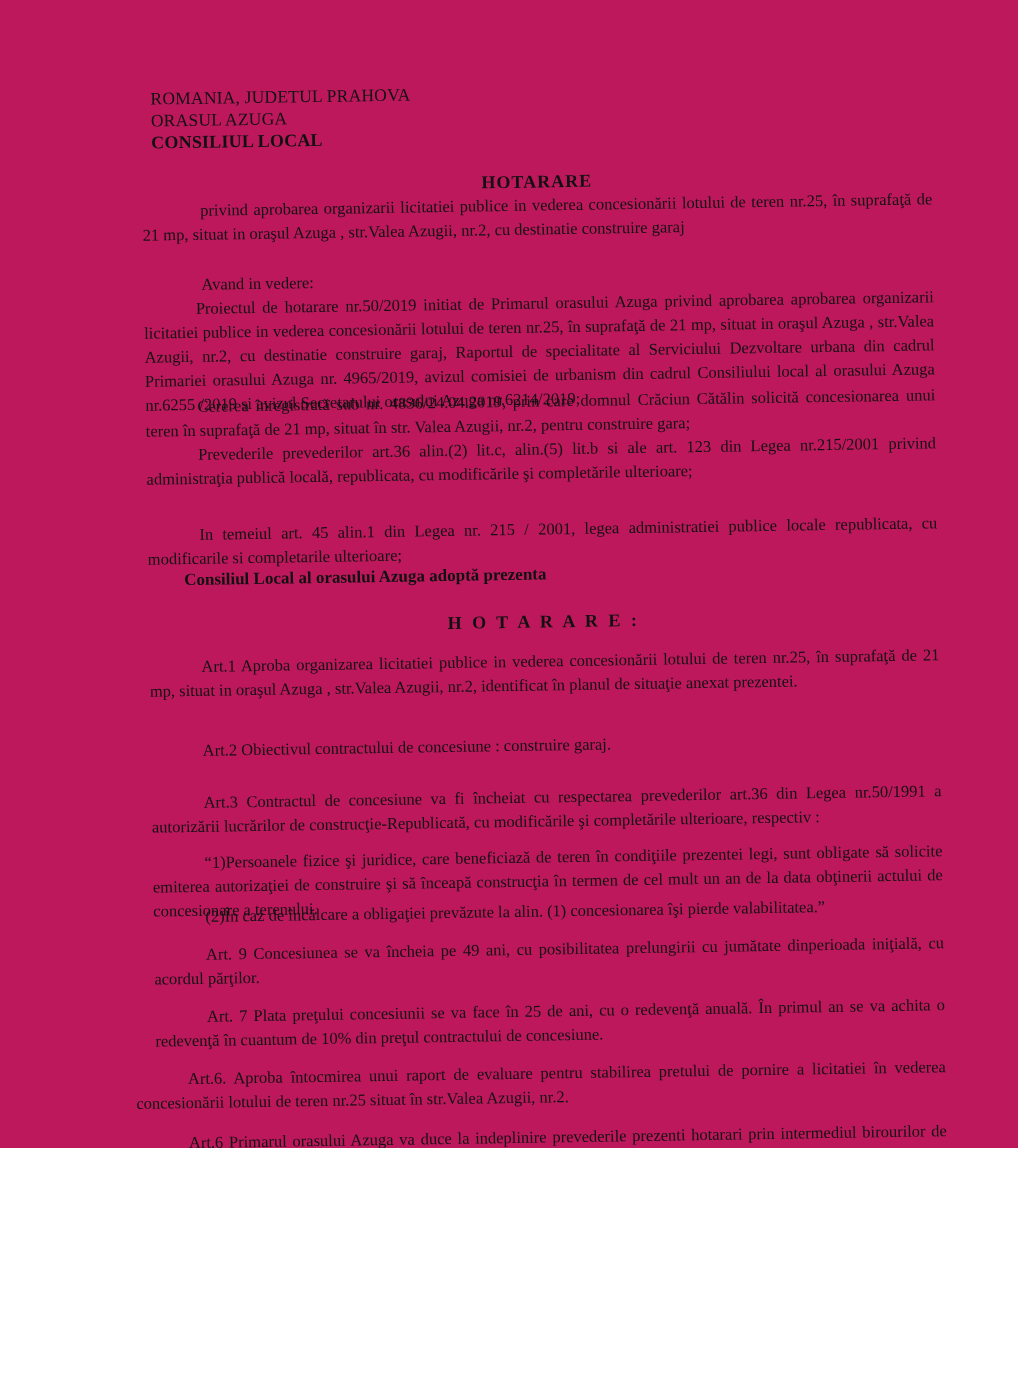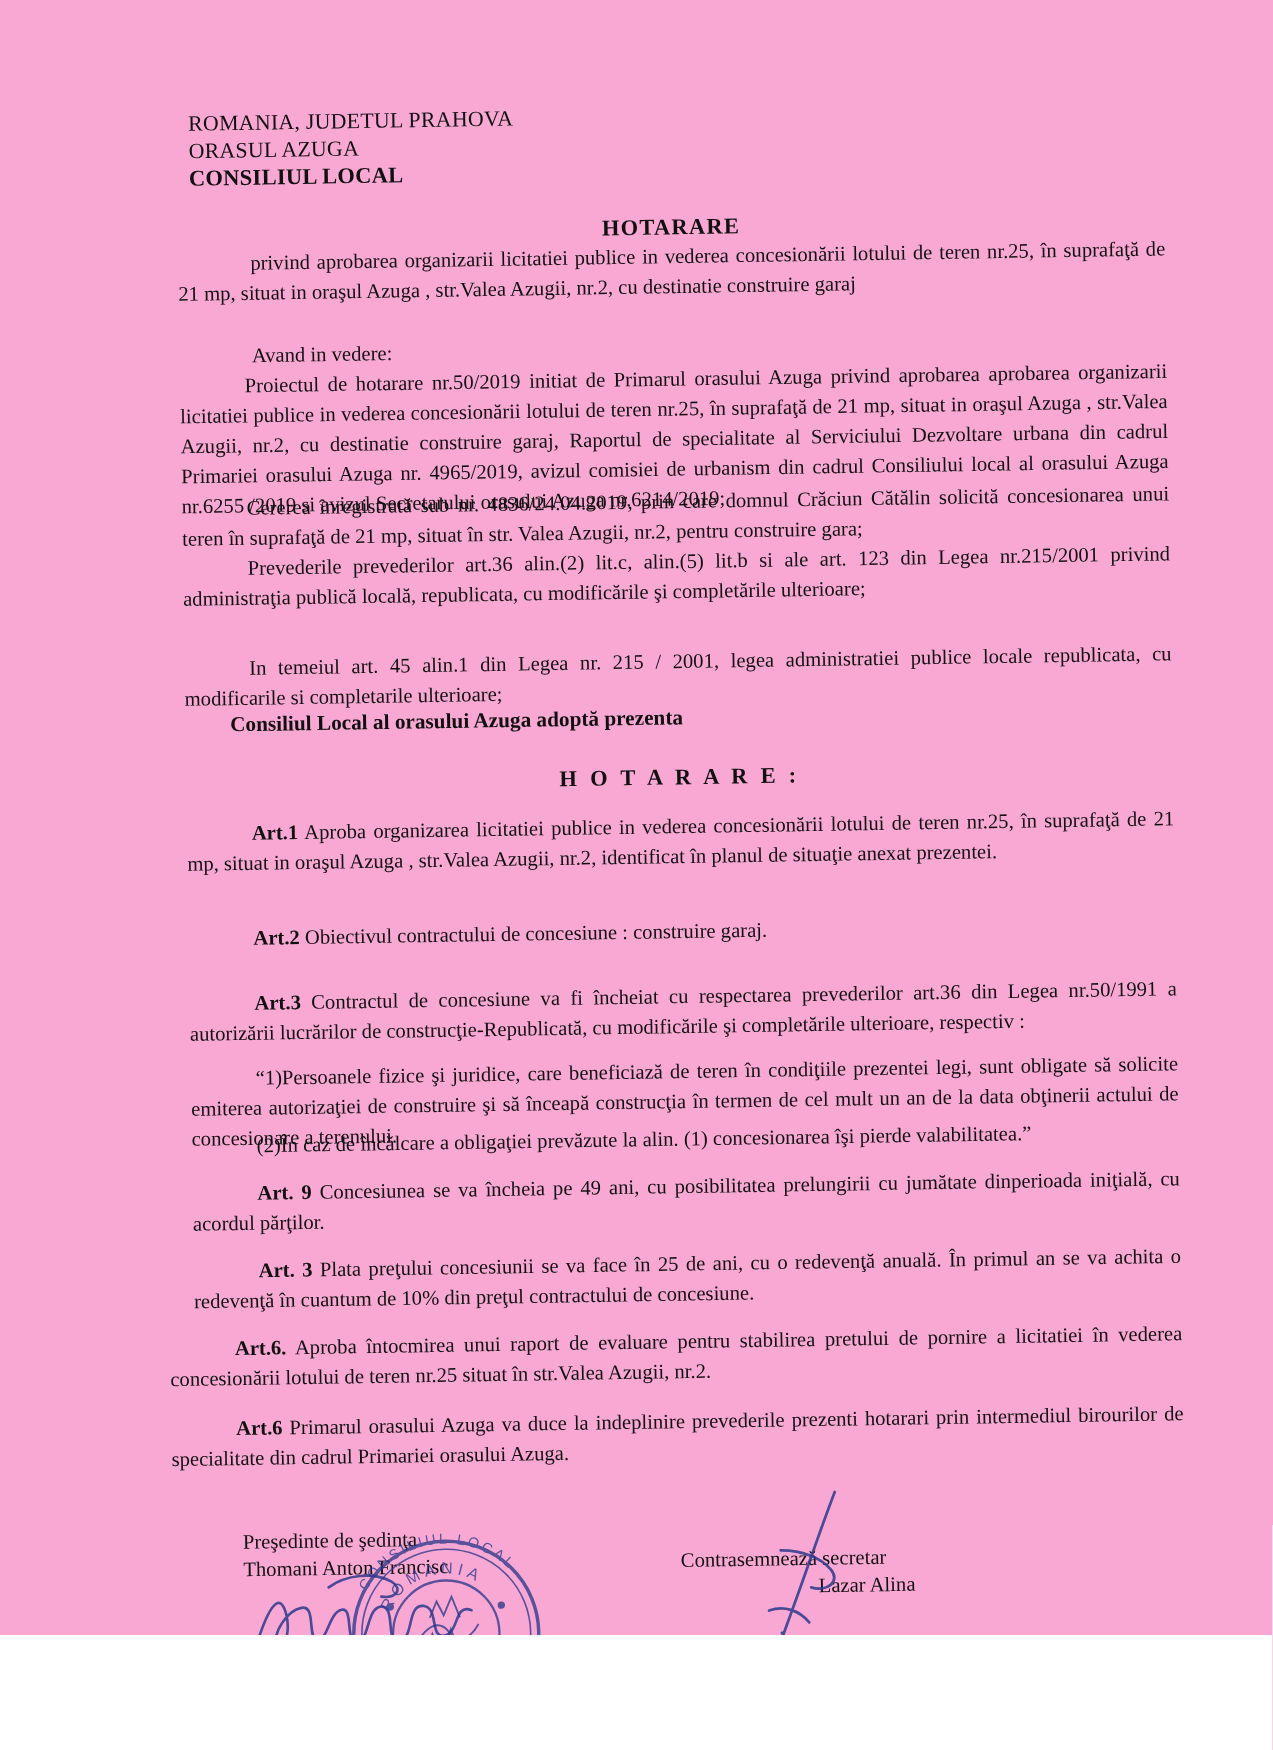--- a/index.html
+++ b/index.html
@@ -7,22 +7,22 @@
     padding: 0;
     background: #ffffff;
   }
   body {
     font-family: "Liberation Serif", serif;
     color: #111;
   }
   #page {
     position: relative;
     width: 1018px;
-    height: 1308px;
-    background: #f9a8d4;
+    height: 1148px;
+    background: #be185d;
     overflow: hidden;
   }
   
   #doc {
     position: absolute;
     left: 0; top: 0;
     width: 1018px;
     height: 1400px;
     transform: rotate(-0.9deg);
     transform-origin: 50% 50%;
@@ -61,21 +61,21 @@
   }
   .block {
     position: absolute;
     font-size: 16.5px;
     line-height: 24px;
     text-align: justify;
   }
   .ind {
     text-indent: 52px;
   }
-  .b { font-weight: bold; }
+  .b { font-weight: normal; }
   .hot2 {
     position: absolute;
     left: 150px;
     top: 612px;
     width: 790px;
     text-align: center;
     font-weight: bold;
     font-size: 18px;
     letter-spacing: 3px;
   }
@@ -167,21 +167,21 @@
 
     <div class="block ind" style="left:150px; top:846px; width:790px;">“1)Persoanele fizice şi juridice, care beneficiază de teren în condiţiile prezentei legi, sunt obligate să solicite emiterea autorizaţiei de construire şi să înceapă construcţia în termen de cel mult un an de la data obţinerii actului de concesionare a terenului.</div>
 
     <div class="block ind" style="left:150px; top:900px; width:790px;">(2)În caz de încălcare a obligaţiei prevăzute la alin. (1) concesionarea îşi pierde valabilitatea.”</div>
 
     <div class="block ind" style="left:150px; top:938px; width:790px;">
       <span class="b">Art. 9</span><span> Concesiunea se va încheia   pe 49 ani, cu posibilitatea prelungirii cu jumătate dinperioada iniţială, cu acordul părţilor.</span>
     </div>
 
     <div class="block ind" style="left:150px; top:1000px; width:790px;">
-      <span class="b">Art. 3</span><span> Plata preţului concesiunii se va face în 25 de ani, cu o redevenţă anuală. În primul an se va achita o redevenţă în cuantum de 10% din preţul contractului de concesiune.</span>
+      <span class="b">Art. 7</span><span> Plata preţului concesiunii se va face în 25 de ani, cu o redevenţă anuală. În primul an se va achita o redevenţă în cuantum de 10% din preţul contractului de concesiune.</span>
     </div>
 
     <div class="block ind" style="left:130px; top:1062px; width:810px;">
       <span class="b">Art.6.</span><span> Aproba întocmirea unui raport de evaluare pentru stabilirea pretului de pornire a licitatiei în vederea  concesionării lotului de teren nr.25 situat în str.Valea Azugii, nr.2.</span>
     </div>
 
     <div class="block ind" style="left:130px; top:1126px; width:810px;">
       <span class="b">Art.6</span><span> Primarul orasului Azuga va duce la indeplinire prevederile prezenti hotarari prin intermediul birourilor de specialitate din cadrul Primariei orasului Azuga.</span>
     </div>
 

